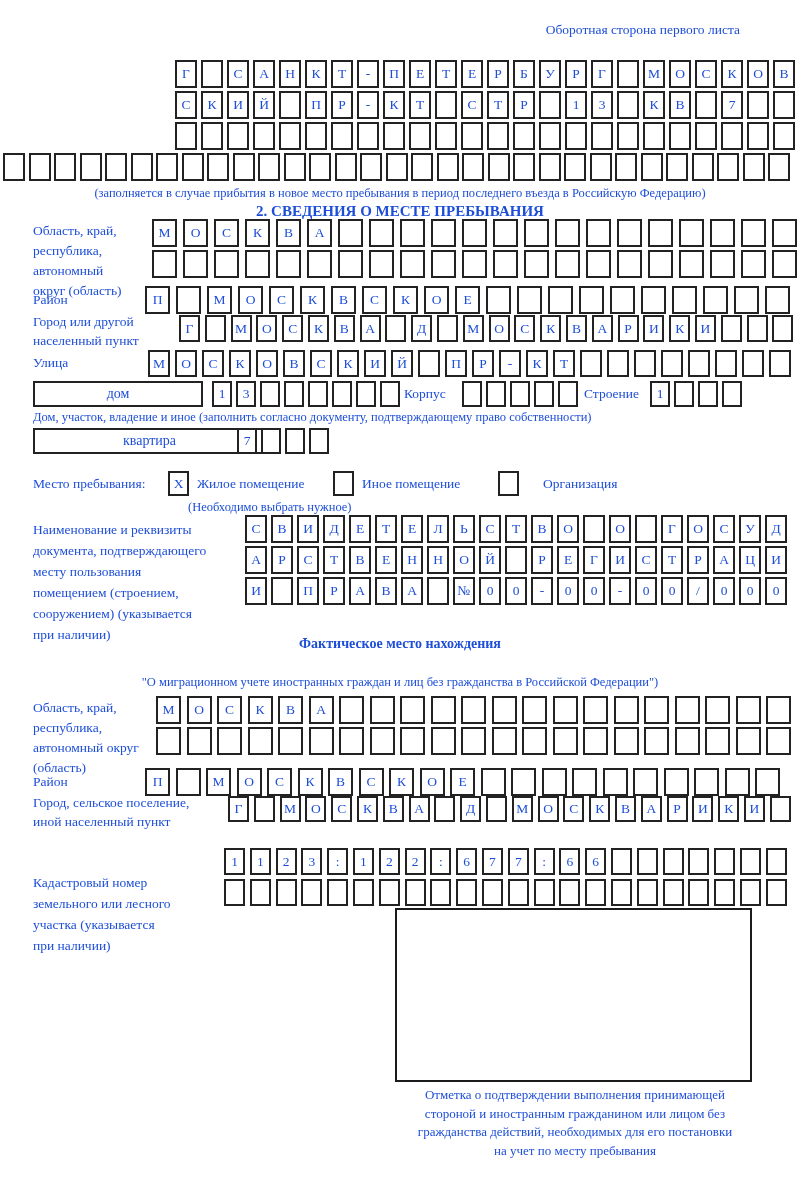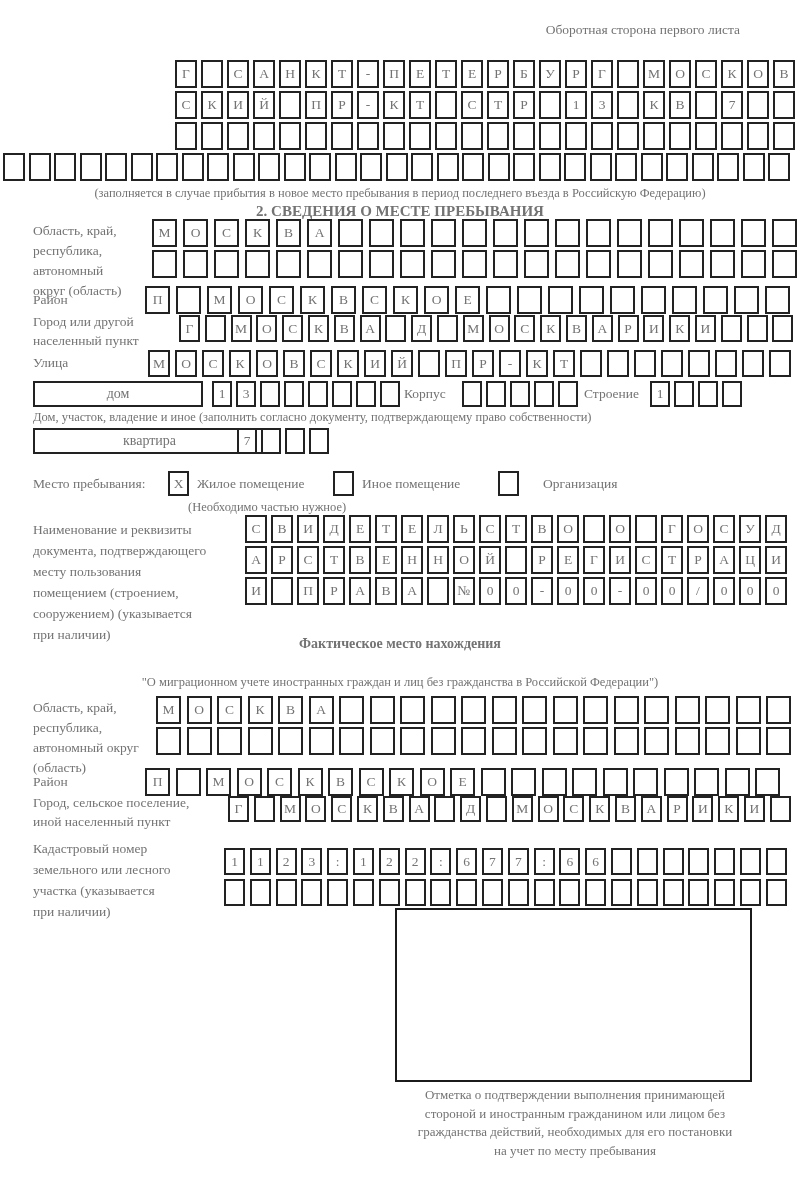--- a/index.html
+++ b/index.html
@@ -1,18 +1,18 @@
 <!DOCTYPE html>
 <html><head>
 <meta charset="utf-8">
 <style>
   html,body{margin:0;padding:0;background:#fff;}
   .page{
     position:relative;width:800px;height:1180px;margin:0 auto;background:#fff;
-    font-family:"Liberation Serif","DejaVu Serif",serif;color:#737373;overflow:hidden;border-radius:18px;
+    font-family:"Liberation Serif","DejaVu Serif",serif;color:#1d4ed8;overflow:hidden;border-radius:18px;
   }
   .abs{position:absolute;}
   .hdr{font-size:13.5px;}
   .lbl{font-size:13.5px;line-height:15px;white-space:nowrap;}
   .note{font-size:12.5px;white-space:nowrap;}
   .ctr{left:0;width:800px;text-align:center;}
   .ttl{font-size:15px;font-weight:bold;}
   .boxrow{display:flex;gap:var(--g,4px);}
   .cb{
     flex:0 0 auto;width:var(--w,22px);height:var(--h,27px);
@@ -326,21 +326,21 @@
       <span class="cb"></span>
     </div>
 
   <div class="abs lbl" style="left:33px;top:476px;">Место пребывания:</div>
   <div class="abs cb" style="left:168px;top:471px;--w:21px;--h:25px;">X</div>
   <div class="abs lbl" style="left:197px;top:476px;">Жилое помещение</div>
   <div class="abs cb" style="left:333px;top:471px;--w:21px;--h:25px;"></div>
   <div class="abs lbl" style="left:362px;top:476px;">Иное помещение</div>
   <div class="abs cb" style="left:498px;top:471px;--w:21px;--h:25px;"></div>
   <div class="abs lbl" style="left:543px;top:476px;">Организация</div>
-  <div class="abs note" style="left:188px;top:500px;">(Необходимо частью нужное)</div>
+  <div class="abs note" style="left:188px;top:500px;">(Необходимо выбрать нужное)</div>
 
   <div class="abs lbl" style="left:33px;top:519px;line-height:21px;">
     <div>Наименование и реквизиты</div>
     <div>документа, подтверждающего</div>
     <div>месту пользования</div>
     <div>помещением (строением,</div>
     <div>сооружением) (указывается</div>
     <div>при наличии)</div>
   </div>
   <div class="abs boxrow" style="left:245px;top:515px;--w:22px;--h:28px;--g:4px;">
@@ -516,21 +516,21 @@
       <span class="cb">К</span>
       <span class="cb">В</span>
       <span class="cb">А</span>
       <span class="cb">Р</span>
       <span class="cb">И</span>
       <span class="cb">К</span>
       <span class="cb">И</span>
       <span class="cb"></span>
     </div>
 
-  <div class="abs lbl" style="left:33px;top:838px;line-height:21px;">
+  <div class="abs lbl" style="left:33px;top:872px;line-height:21px;">
     <div>Кадастровый номер</div>
     <div>земельного или лесного</div>
     <div>участка (указывается</div>
     <div>при наличии)</div>
   </div>
   <div class="abs boxrow" style="left:224px;top:848px;--w:21px;--h:27px;--g:4.8px;">
       <span class="cb">1</span>
       <span class="cb">1</span>
       <span class="cb">2</span>
       <span class="cb">3</span>

